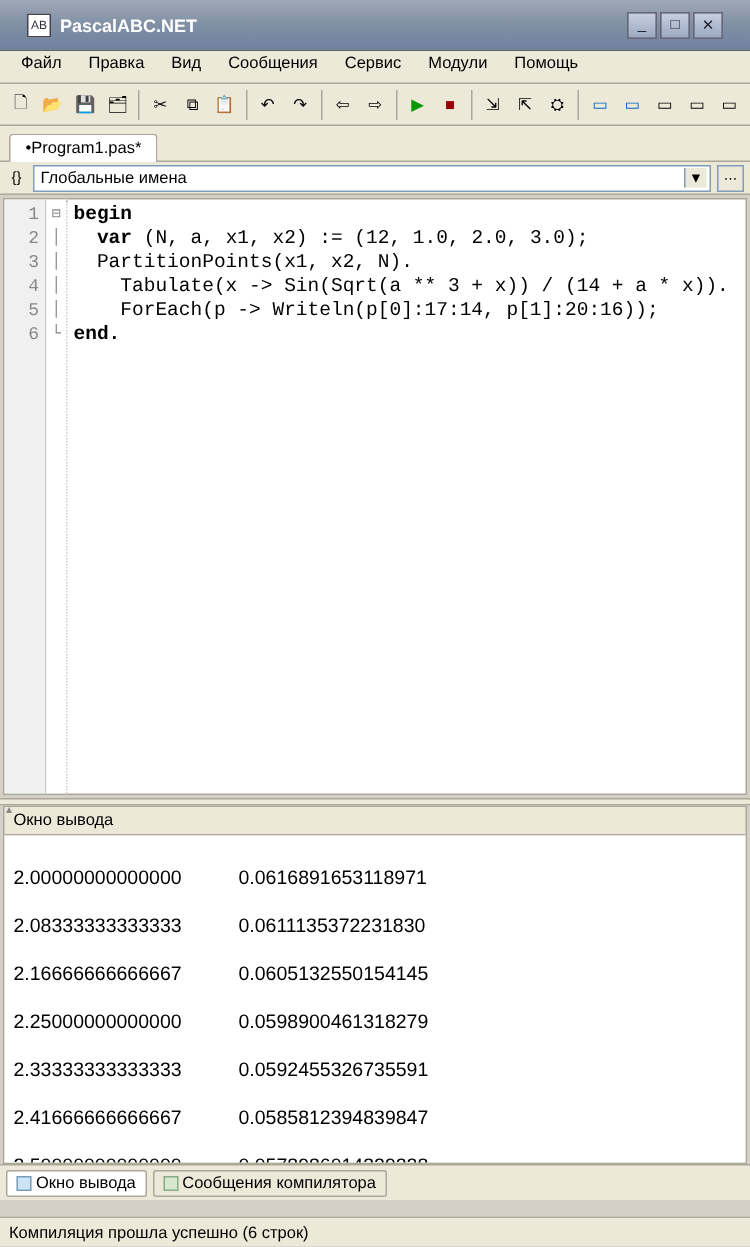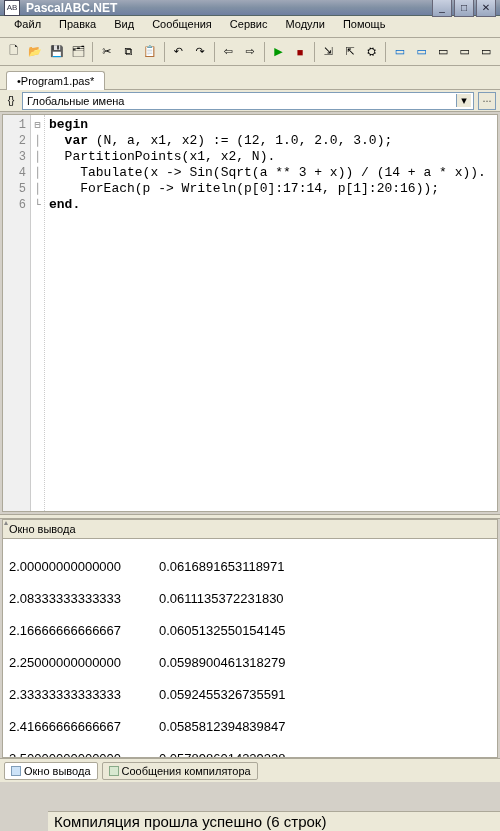--- a/index.html
+++ b/index.html
@@ -6,25 +6,25 @@
 body {
   font-family: Tahoma, Arial, sans-serif;
   font-size: 11px;
   background: #d4d0c8;
   width: 500px;
   height: 831px;
   overflow: hidden;
   position: relative;
 }
 .titlebar {
-  height: 16px;
+  height: 34px;
   background: linear-gradient(to bottom, #a0a8b8 0%, #8090a4 50%, #7080a0 100%);
   display: flex;
   align-items: center;
-  padding: 0 4px;
+  padding: 0 18px;
   color: #fff;
   border-bottom: 1px solid #566;
   justify-content: flex-end;
 }
 .titlebar .appicon {
   width: 16px; height: 16px;
   background: #fff;
   margin-right: 6px;
   display: inline-flex;
   align-items: center;
@@ -205,24 +205,23 @@
 .btab.inactive { background:#ece9d8; }
 .btab-icon { width:10px;height:10px;display:inline-block; }
 .statusbar {
   position: absolute;
   bottom: 0;
   left: 0; right: 0;
   height: 20px;
   background: #ece9d8;
   border-top: 1px solid #aca899;
   padding: 2px 6px;
-  font-size: 15px;
-  display: flex;
-  align-items: center;
-  margin-left: 48px;
+  font-size: 11px;
+  display: flex;
+  align-items: center;
 }
 </style>
 </head>
 <body>
 
 <div class="titlebar">
   <span class="appicon">AB</span>
   <span class="title">PascalABC.NET</span>
   <div class="winbtns">
     <div class="winbtn">_</div>

